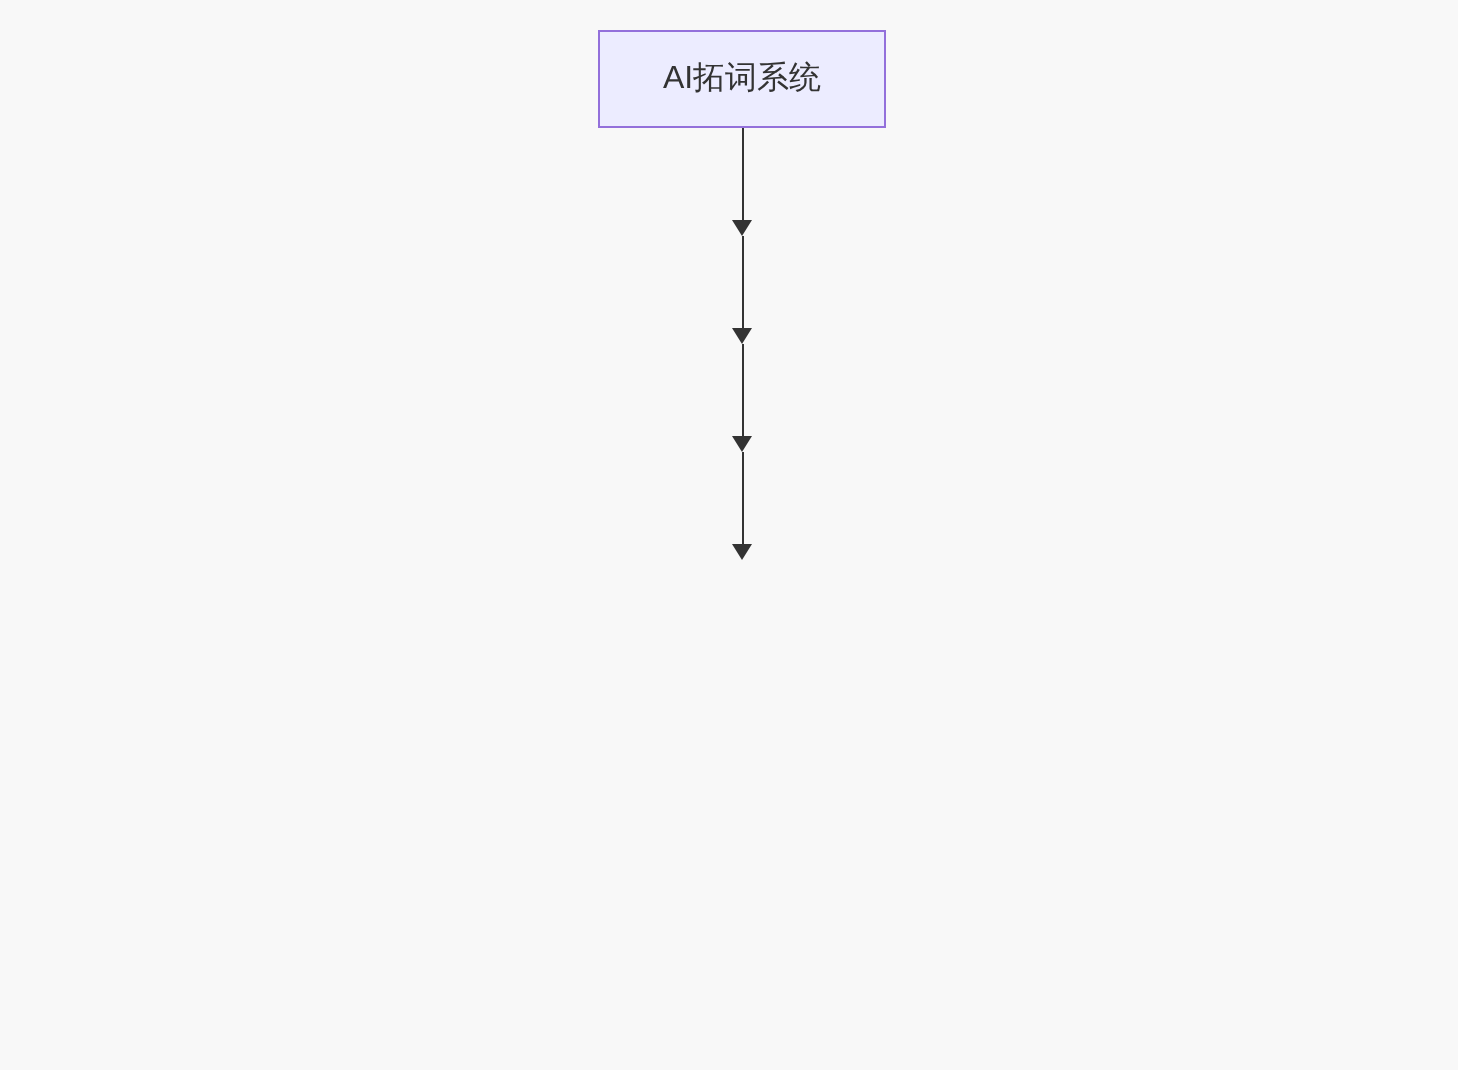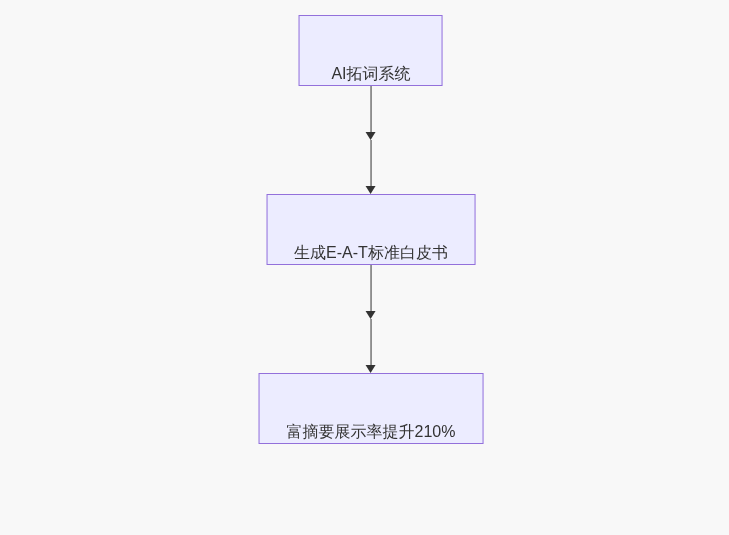--- a/index.html
+++ b/index.html
@@ -25,27 +25,27 @@
   .flow {
     position: absolute;
     left: 371px;
     top: 15px;
     transform: translateX(-50%);
     display: flex;
     flex-direction: column;
     align-items: center;
   }
   .node {
-    height: 71px;
+    height: 49px;
     min-width: 144px;
     padding: 0 27px;
     background: var(--node-fill);
     border: 1px solid var(--node-stroke);
     display: flex;
-    align-items: flex-end;
+    align-items: center;
     justify-content: center;
     font-size: 16px;
     color: var(--text-color);
     white-space: nowrap;
     text-align: center;
   }
   .edge {
     height: 54px;
     display: flex;
     flex-direction: column;
@@ -79,33 +79,27 @@
       <div class="edge-line"></div>
       <div class="edge-head"></div>
     </div>
 
 
     <div class="edge">
       <div class="edge-line"></div>
       <div class="edge-head"></div>
     </div>
 
-    <div class="node">
-      <span>生成E-A-T标准白皮书</span>
-    </div>
 
     <div class="edge">
       <div class="edge-line"></div>
       <div class="edge-head"></div>
     </div>
 
 
     <div class="edge">
       <div class="edge-line"></div>
       <div class="edge-head"></div>
     </div>
 
-    <div class="node">
-      <span>富摘要展示率提升210%</span>
-    </div>
 
   </div>
 </div>
 
 </body></html>

